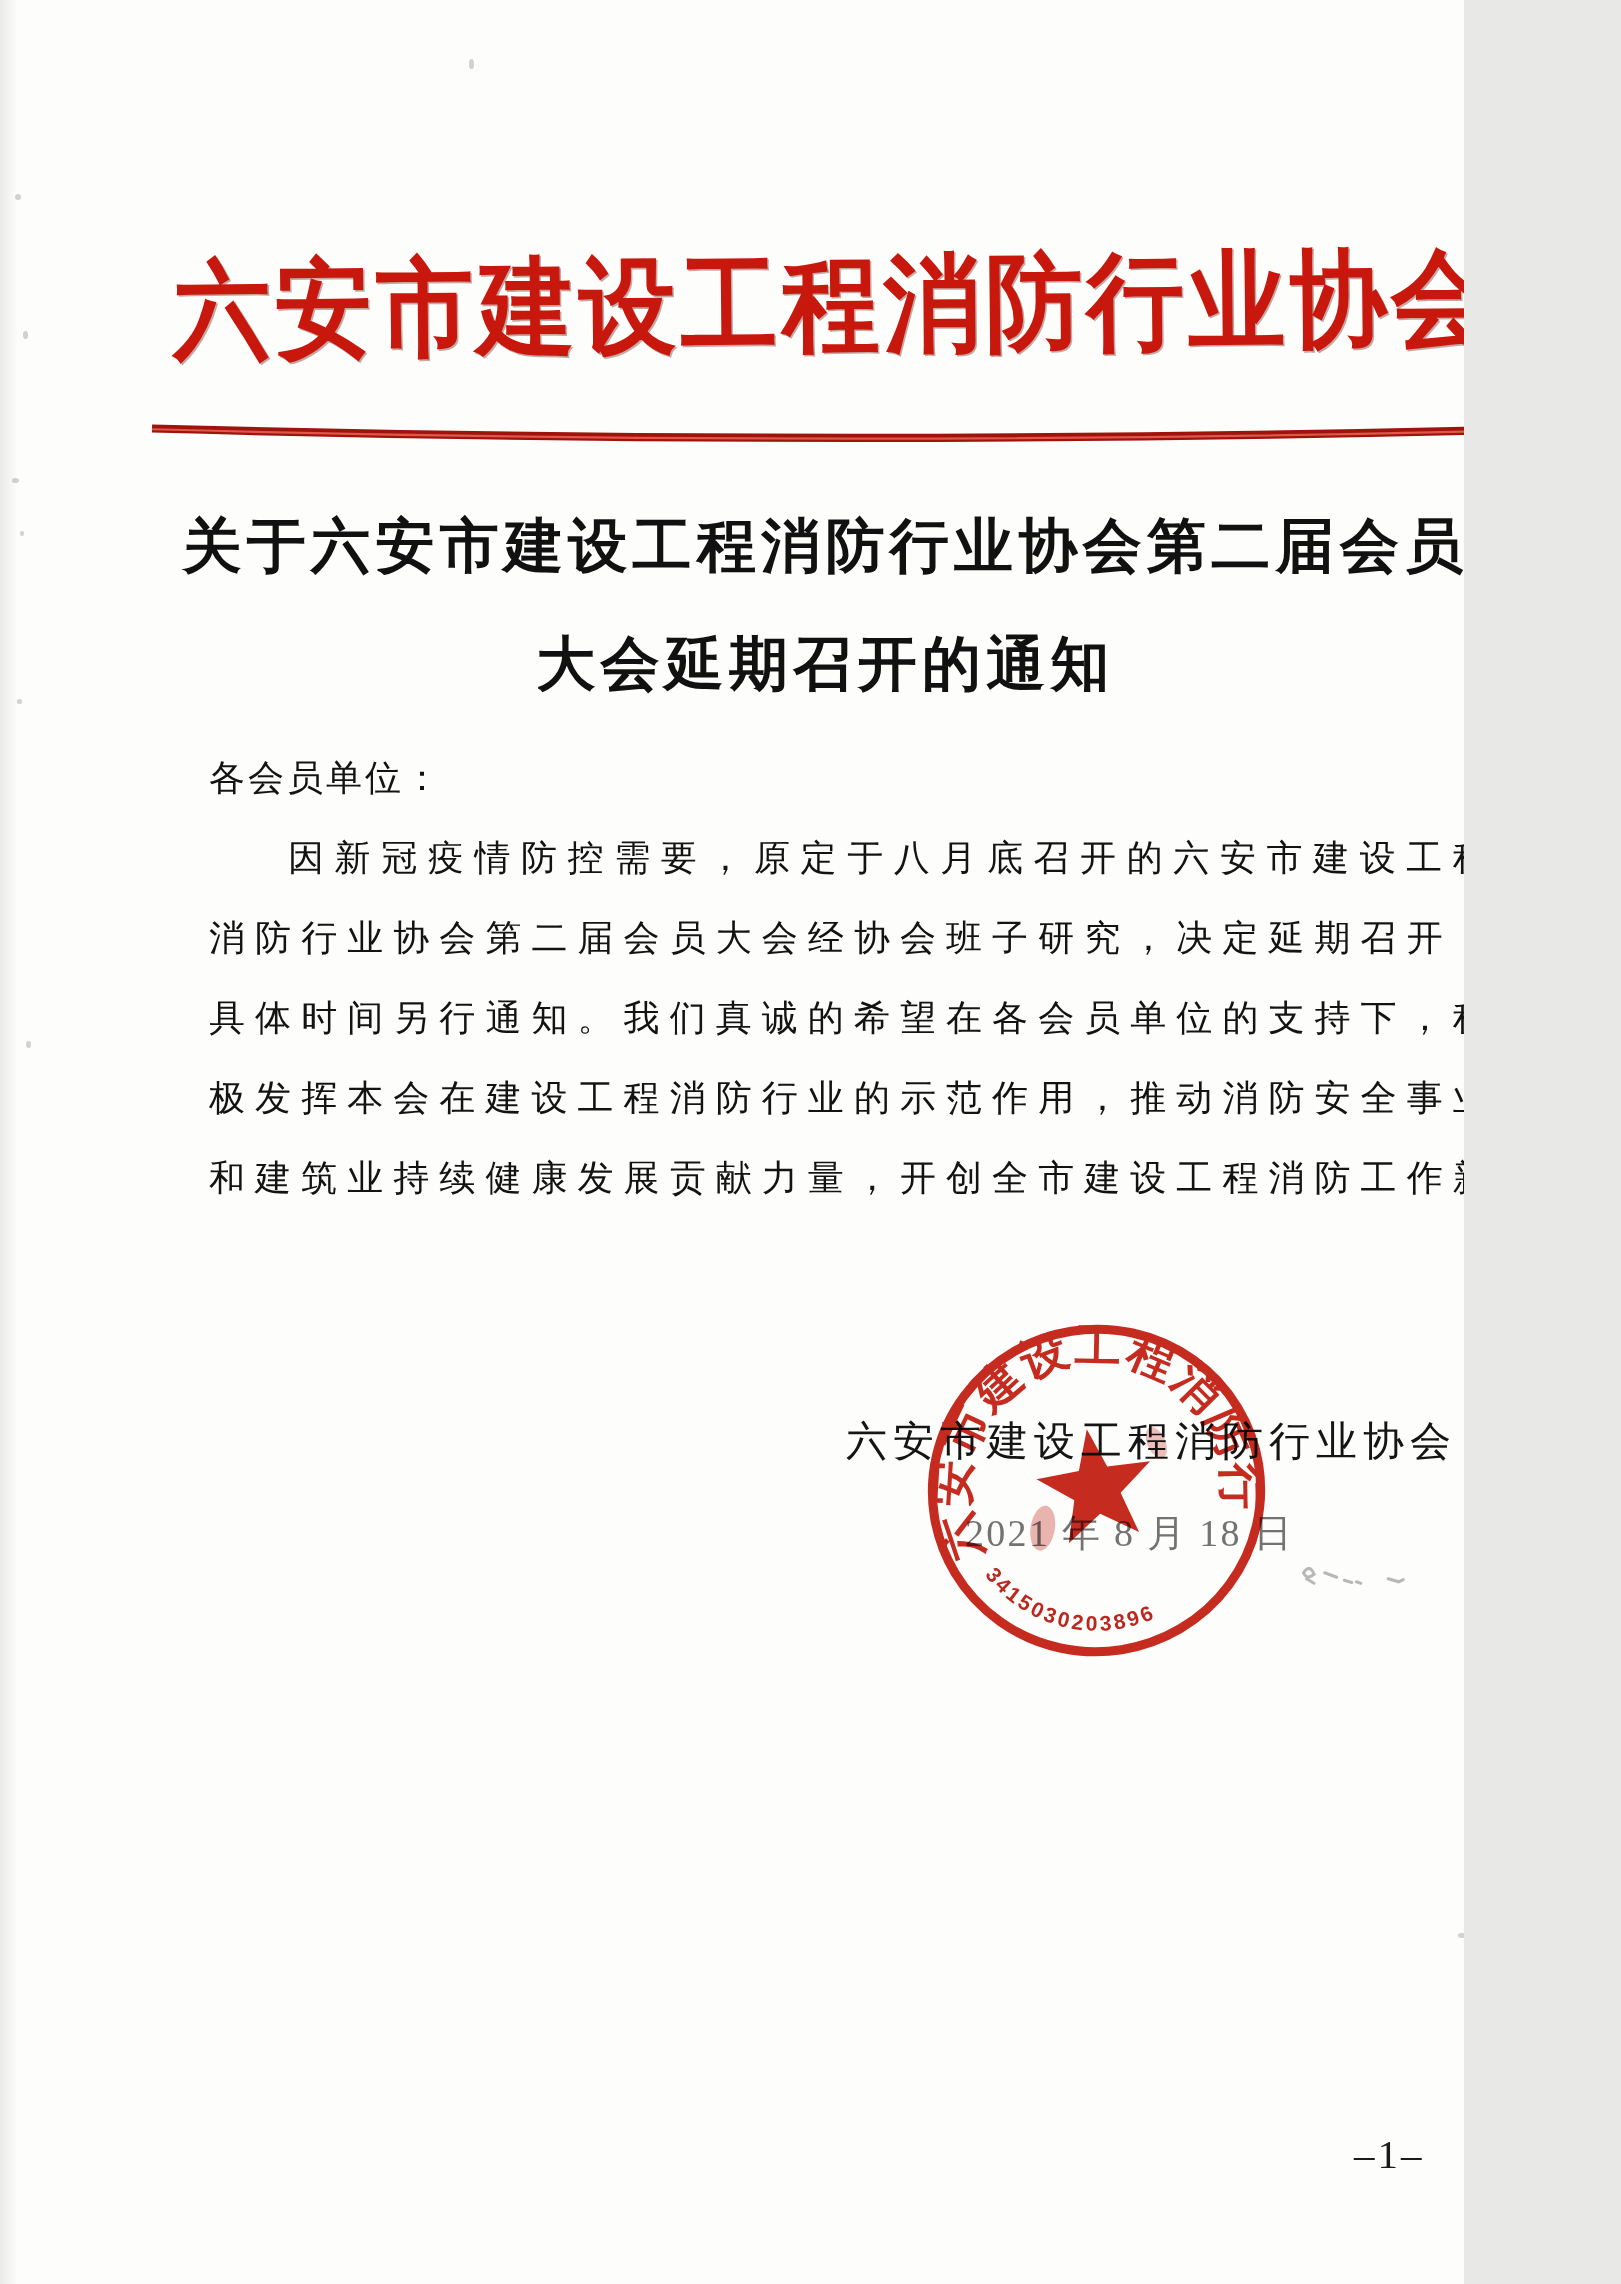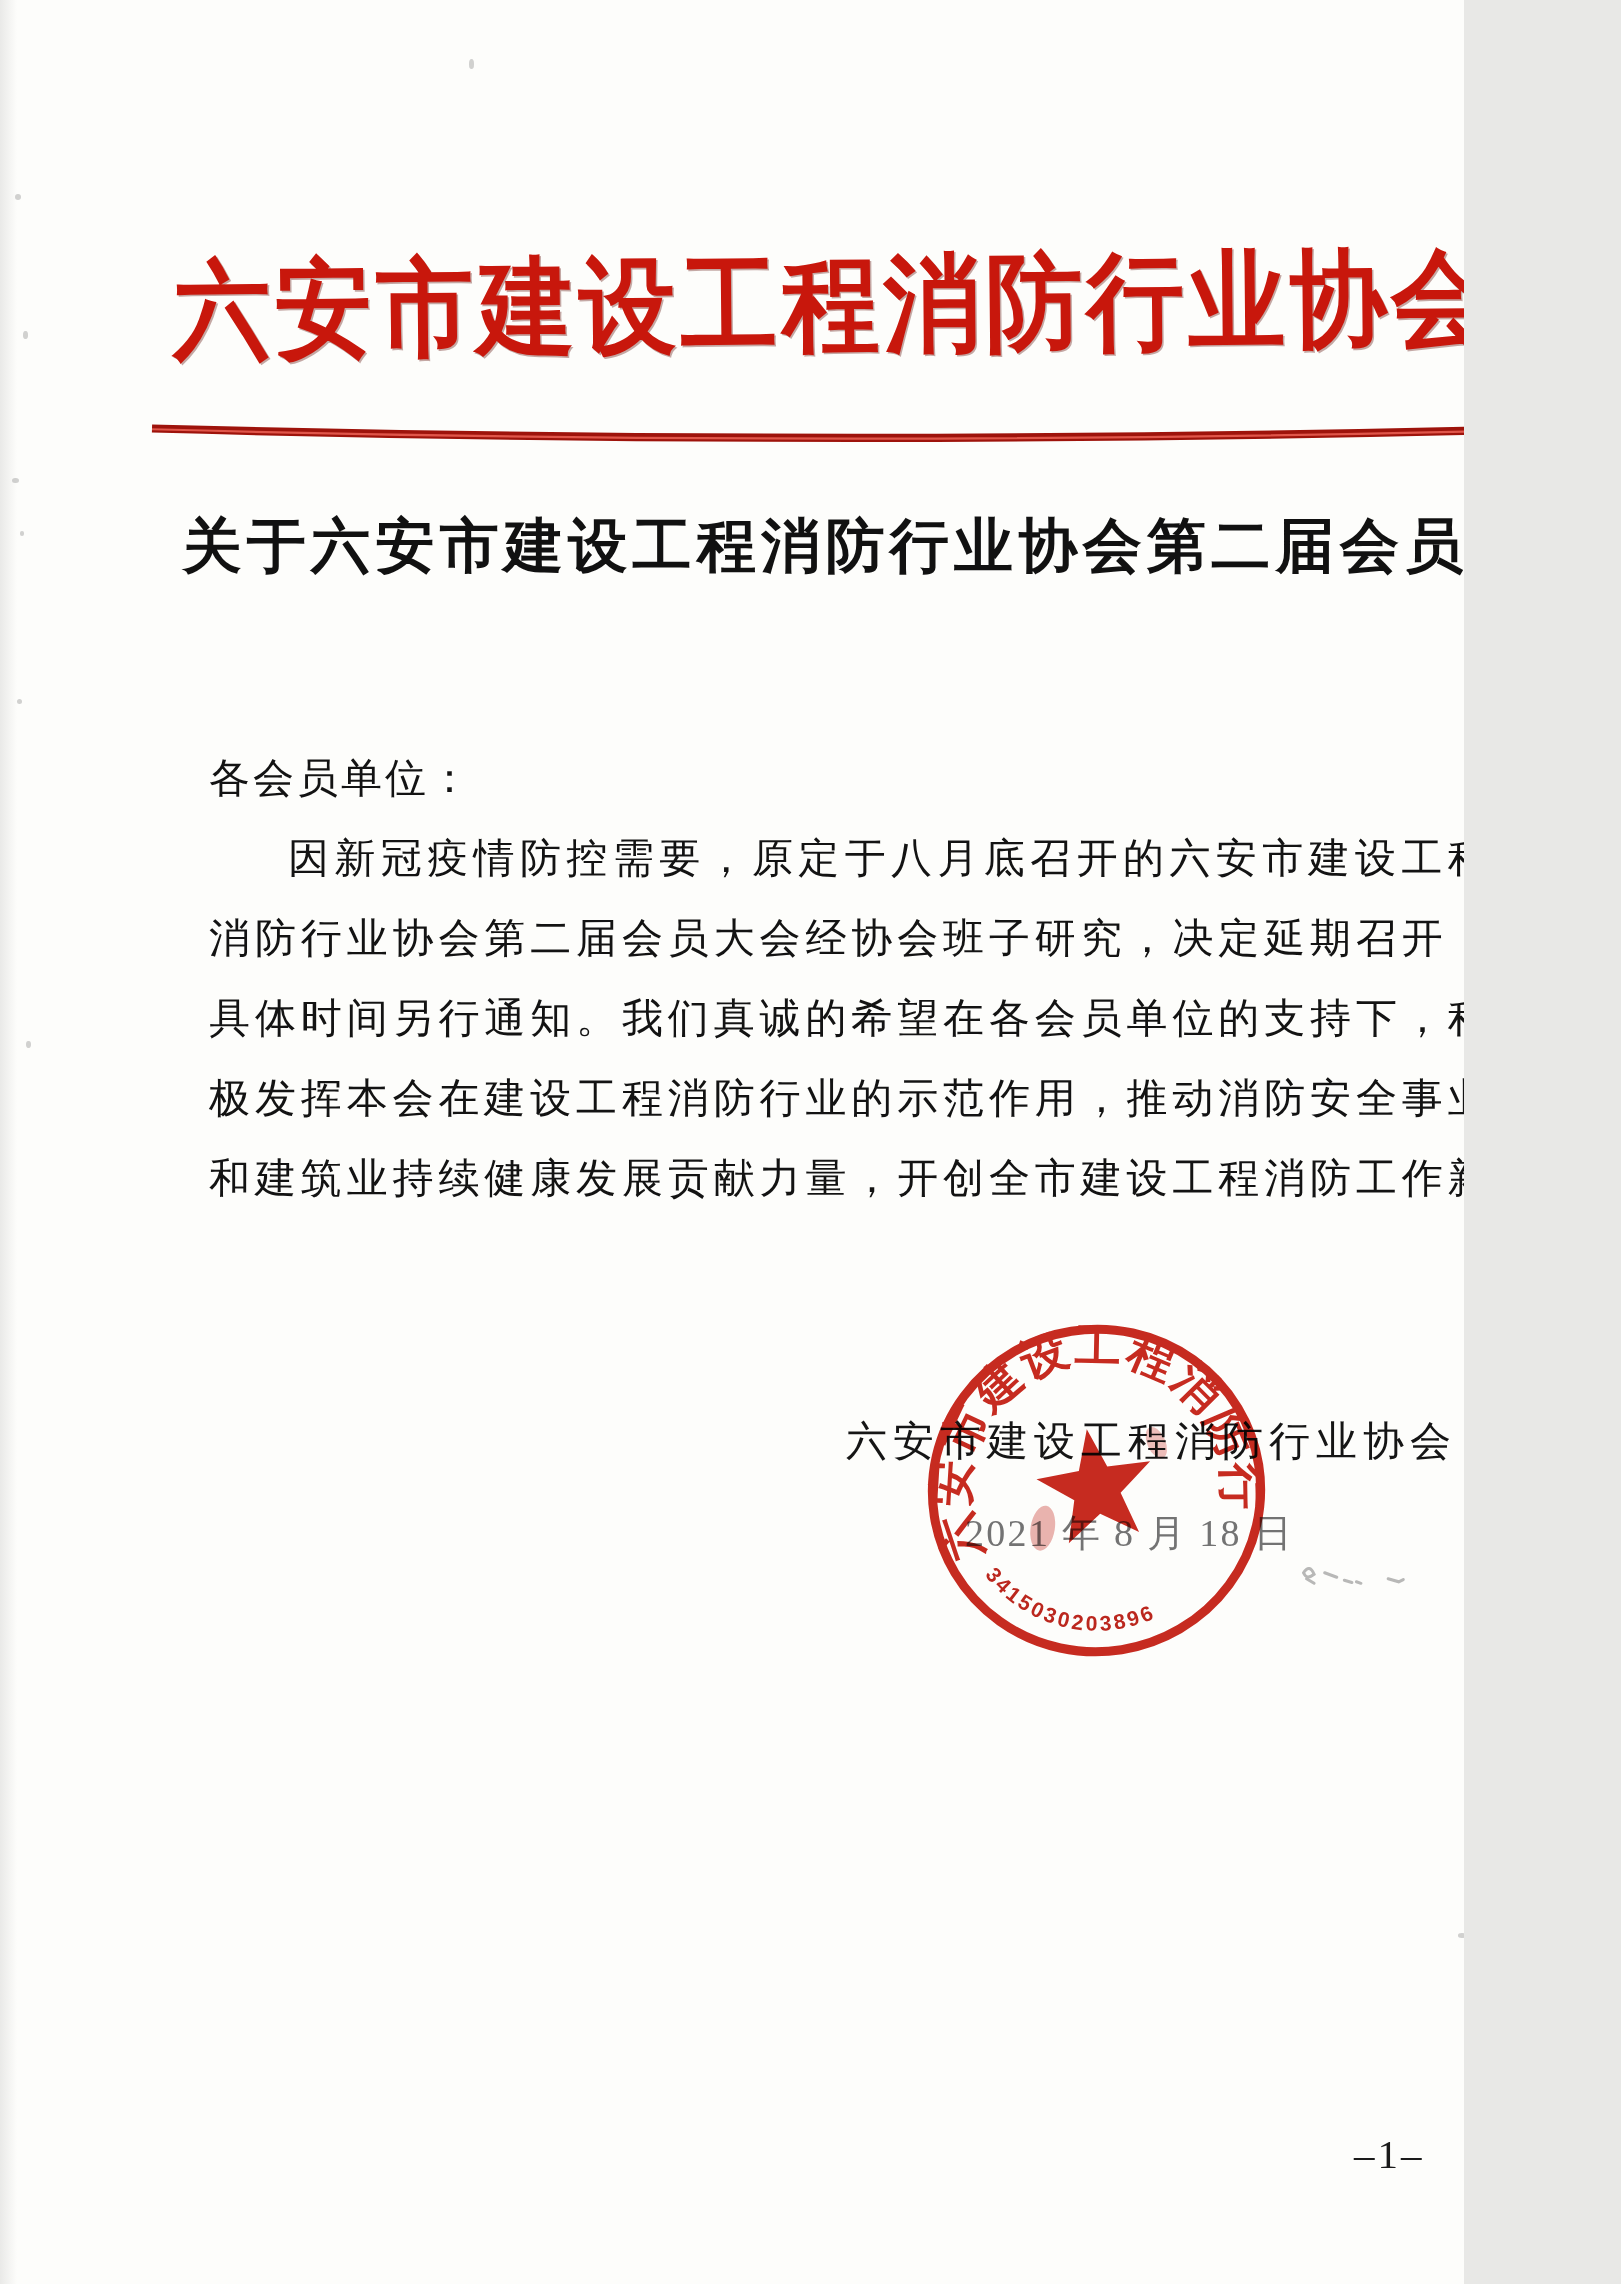--- a/index.html
+++ b/index.html
@@ -28,21 +28,21 @@
   .doc-title {
     position:absolute; left:30px; width:1591px; text-align:center;
     font-family:"Liberation Sans", sans-serif; font-weight:900;
     font-size:59px; letter-spacing:5.3px; color:#111; white-space:nowrap;
   }
   .doc-title.l1 { top:507px; }
   .doc-title.l2 { top:625px; }
   
   .body-block {
     position:absolute; left:209px; top:738px; width:1280px;
-    font-size:41px; line-height:80px; color:#131313;
+    font-size:36px; line-height:80px; color:#131313;
   }
   .bodyline { height:80px; white-space:nowrap; letter-spacing:3px; }
   .flexline { display:flex; justify-content:space-between; letter-spacing:0; }
   .indent2 { padding-left:79px; }
   
   .sig-org {
     position:absolute; left:846px; top:1414px; font-size:41px;
     letter-spacing:6px; white-space:nowrap; color:#151515; z-index:2;
   }
   .sig-date {
@@ -70,20 +70,21 @@
 <div class="page">
 
   <div class="letterhead">六安市建设工程消防行业协会</div>
 
   <svg class="red-rule-svg" width="1361" height="30" viewBox="0 0 1800 40">
     <path d="M2,10 Q 900,34 1796,12" fill="none" stroke="#9e130b" stroke-width="11"></path>
     <path d="M2,10 Q 900,34 1796,12" fill="none" stroke="#e0564a" stroke-width="3" transform="translate(0,1)"></path>
   </svg>
 
   <div class="doc-title l1">关于六安市建设工程消防行业协会第二届会员</div>
+  <div class="doc-title l2">大会延期召开的通知</div>
 
   <div class="body-block">
     <div class="bodyline">各会员单位：</div>
     <div class="bodyline indent2 flexline">
         <span>因</span>
         <span>新</span>
         <span>冠</span>
         <span>疫</span>
         <span>情</span>
         <span>防</span>

